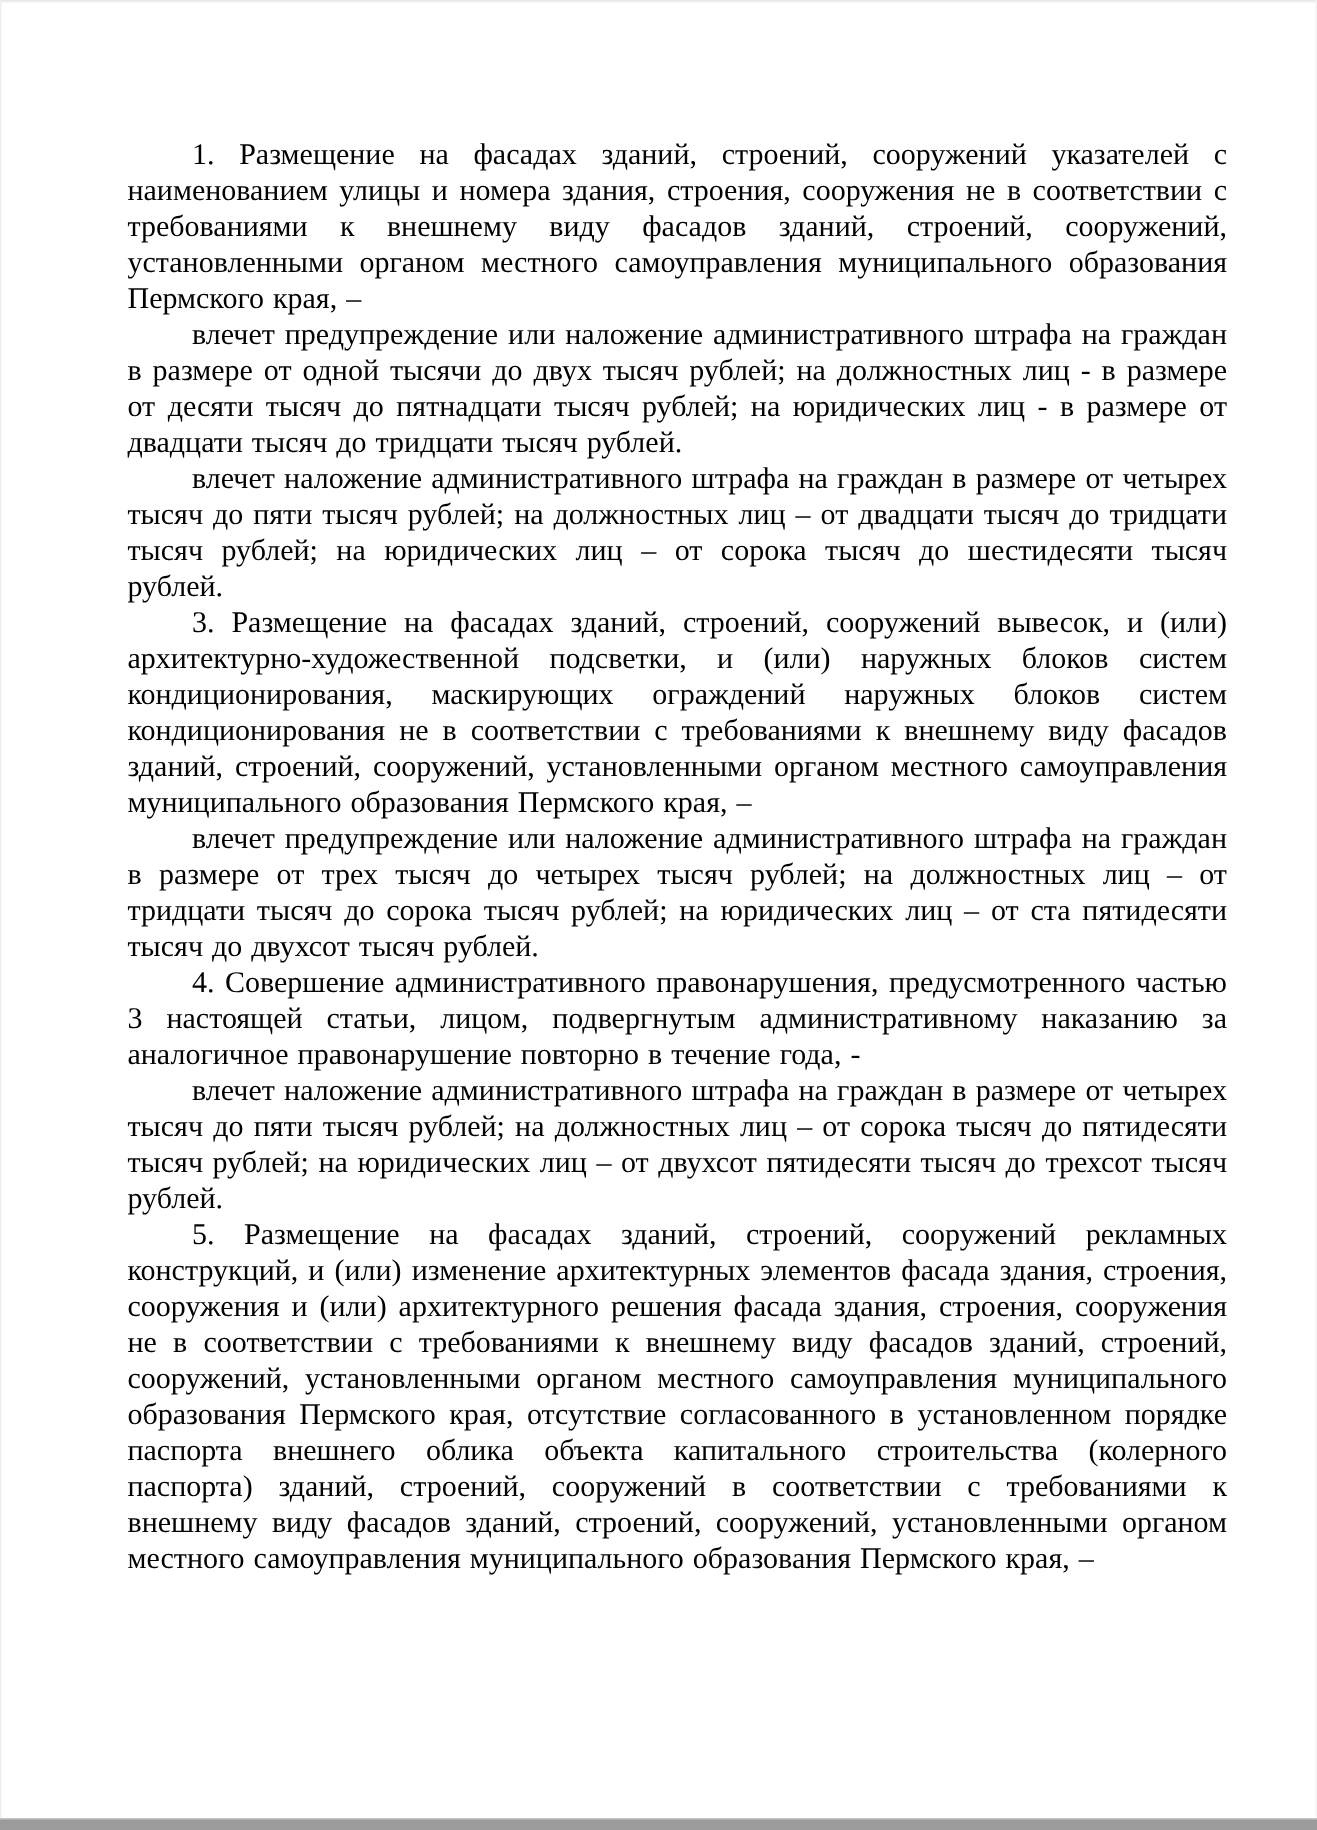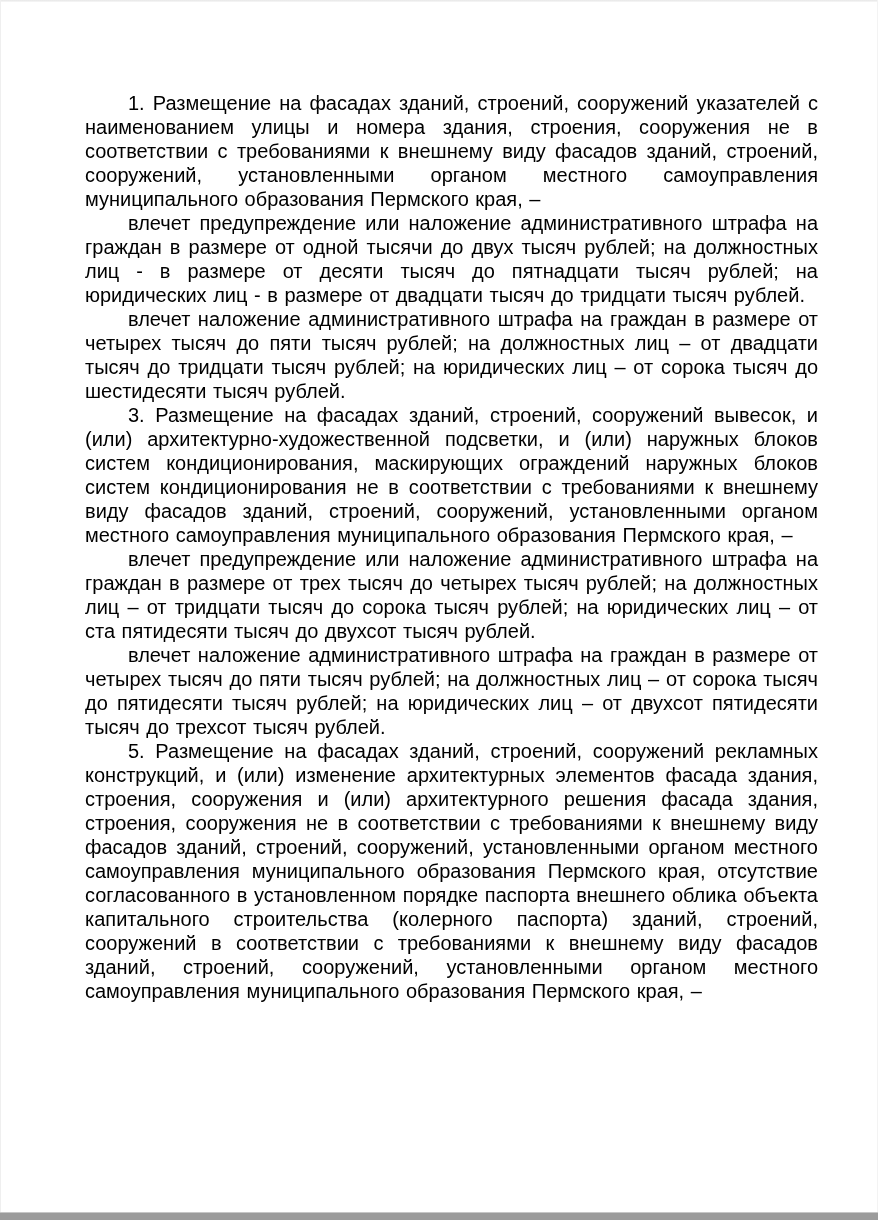--- a/index.html
+++ b/index.html
@@ -50,21 +50,21 @@
   }
   .content {
     position: absolute;
     top: 91px;
     left: 85px;
     width: 733px;
   }
   .content p {
     margin: 0;
     padding: 0;
-    font-family: Liberation Sans, sans-serif;
+    font-family: Liberation Serif, serif;
     font-size: 20px;
     line-height: 24px;
     color: #000000;
     text-align: justify;
     text-indent: 43px;
     word-spacing: 1px;
     hyphens: none;
   }
 </style>
 </head>
@@ -74,18 +74,19 @@
   <div class="page-top-edge"></div>
   <div class="page-side-edge-left"></div>
   <div class="page-side-edge-right"></div>
 
   <div class="content">
     <p>1. Размещение на фасадах зданий, строений, сооружений указателей с наименованием улицы и номера здания, строения, сооружения не в соответствии с требованиями к внешнему виду фасадов зданий, строений, сооружений, установленными органом местного самоуправления муниципального образования Пермского края, –</p>
     <p>влечет предупреждение или наложение административного штрафа на граждан в размере от одной тысячи до двух тысяч рублей; на должностных лиц - в размере от десяти тысяч до пятнадцати тысяч рублей; на юридических лиц - в размере от двадцати тысяч до тридцати тысяч рублей.</p>
     <p>влечет наложение административного штрафа на граждан в размере от четырех тысяч до пяти тысяч рублей; на должностных лиц – от двадцати тысяч до тридцати тысяч рублей; на юридических лиц – от сорока тысяч до шестидесяти тысяч рублей.</p>
     <p>3. Размещение на фасадах зданий, строений, сооружений вывесок, и (или) архитектурно-художественной подсветки, и (или) наружных блоков систем кондиционирования, маскирующих ограждений наружных блоков систем кондиционирования не в соответствии с требованиями к внешнему виду фасадов зданий, строений, сооружений, установленными органом местного самоуправления муниципального образования Пермского края, –</p>
     <p>влечет предупреждение или наложение административного штрафа на граждан в размере от трех тысяч до четырех тысяч рублей; на должностных лиц – от тридцати тысяч до сорока тысяч рублей; на юридических лиц – от ста пятидесяти тысяч до двухсот тысяч рублей.</p>
+    <p>4. Совершение административного правонарушения, предусмотренного частью 3 настоящей статьи, лицом, подвергнутым административному наказанию за аналогичное правонарушение повторно в течение года, -</p>
     <p>влечет наложение административного штрафа на граждан в размере от четырех тысяч до пяти тысяч рублей; на должностных лиц – от сорока тысяч до пятидесяти тысяч рублей; на юридических лиц – от двухсот пятидесяти тысяч до трехсот тысяч рублей.</p>
     <p>5. Размещение на фасадах зданий, строений, сооружений рекламных конструкций, и (или) изменение архитектурных элементов фасада здания, строения, сооружения и (или) архитектурного решения фасада здания, строения, сооружения не в соответствии с требованиями к внешнему виду фасадов зданий, строений, сооружений, установленными органом местного самоуправления муниципального образования Пермского края, отсутствие согласованного в установленном порядке паспорта внешнего облика объекта капитального строительства (колерного паспорта) зданий, строений, сооружений в соответствии с требованиями к внешнему виду фасадов зданий, строений, сооружений, установленными органом местного самоуправления муниципального образования Пермского края, –</p>
   </div>
 
   <div class="page-bottom-edge"></div>
 </div>
 
 </body></html>

